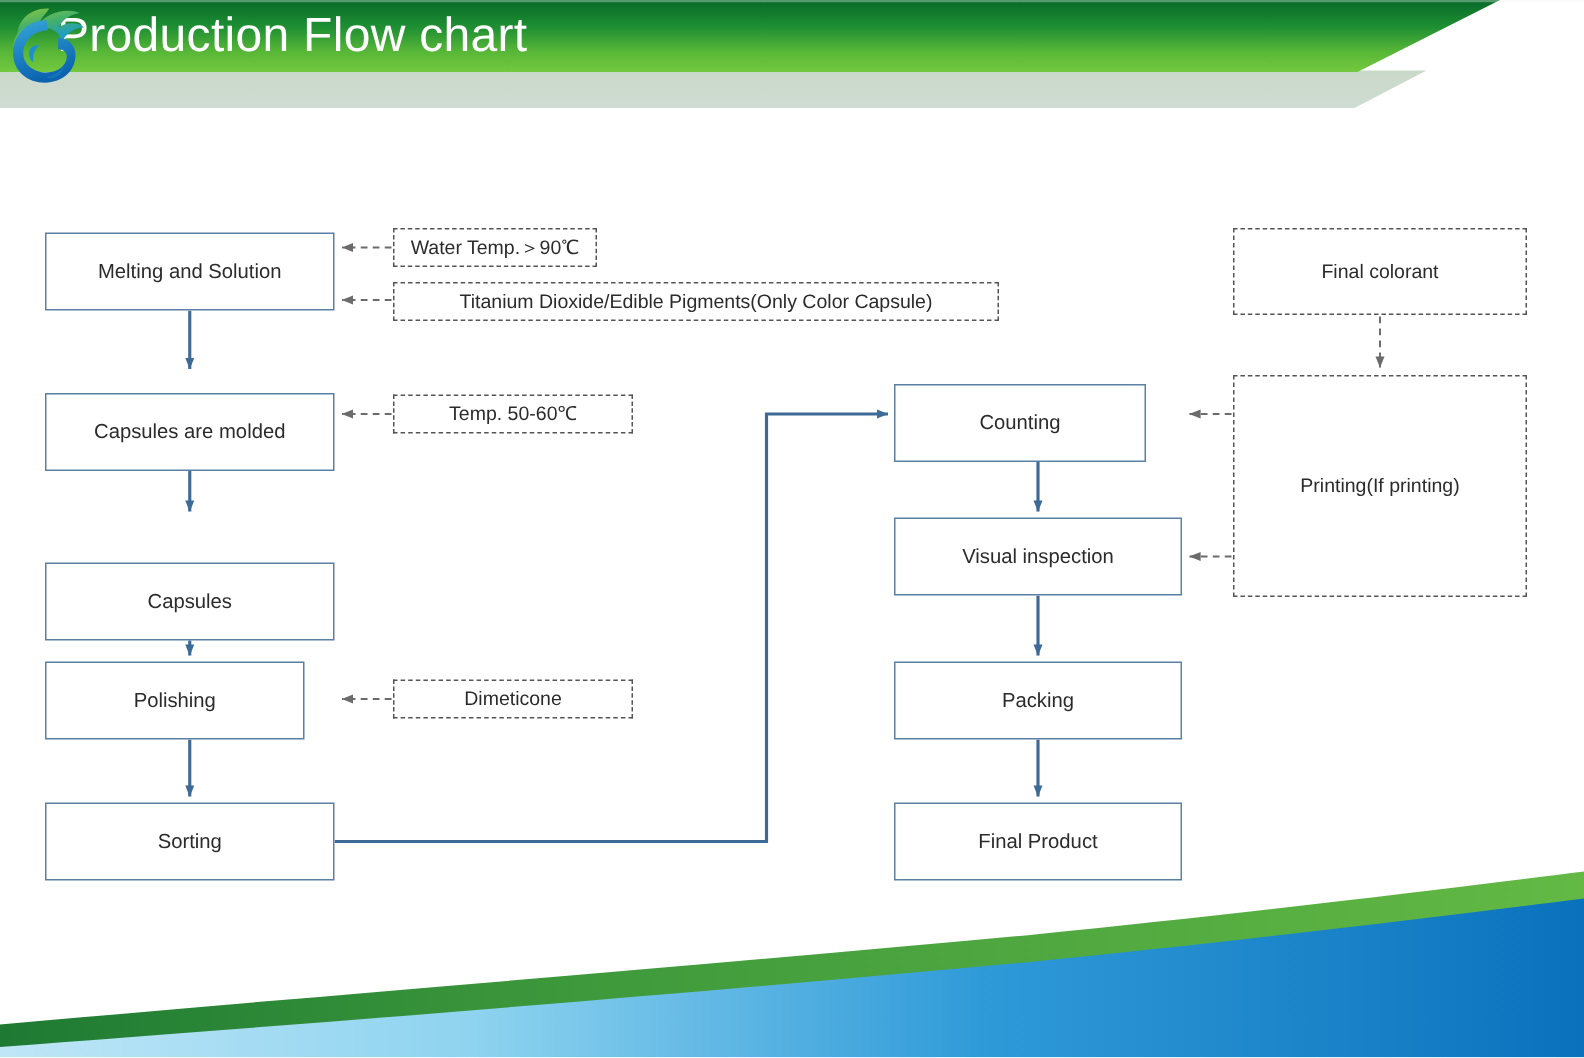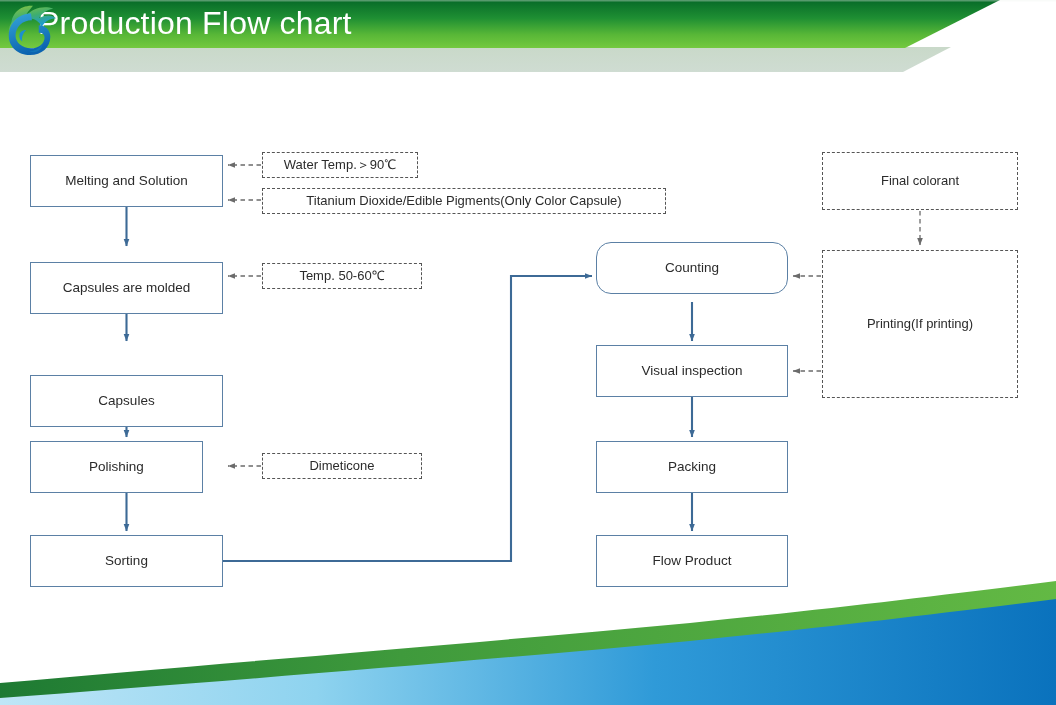--- a/index.html
+++ b/index.html
@@ -154,34 +154,34 @@
   <div class="node solid-node" style="left:30px;top:345px;width:193px;height:52px;margin-top:30px;">
     <span>Capsules</span>
   </div>
   <div class="node solid-node" style="left:30px;top:441px;width:173px;height:52px;">
     <span>Polishing</span>
   </div>
   <div class="node solid-node" style="left:30px;top:535px;width:193px;height:52px;">
     <span>Sorting</span>
   </div>
 
-  <div class="node solid-node" style="left:596px;top:242px;width:192px;height:52px;border-radius:15px;">
+  <div class="node solid-node" style="left:596px;top:256px;width:168px;height:52px;">
     <span>Counting</span>
   </div>
   <div class="node solid-node" style="left:596px;top:345px;width:192px;height:52px;">
     <span>Visual inspection</span>
   </div>
   <div class="node solid-node" style="left:596px;top:441px;width:192px;height:52px;">
     <span>Packing</span>
   </div>
   <div class="node solid-node" style="left:596px;top:535px;width:192px;height:52px;">
-    <span>Flow Product</span>
-  </div>
-
-  <div class="node dashed-node" style="left:262px;top:152px;width:156px;height:26px;">
+    <span>Final Product</span>
+  </div>
+
+  <div class="node dashed-node" style="left:262px;top:152px;width:136px;height:26px;">
     <span>Water Temp.＞90℃</span>
   </div>
   <div class="node dashed-node" style="left:262px;top:188px;width:404px;height:26px;">
     <span>Titanium  Dioxide/Edible Pigments(Only  Color Capsule)</span>
   </div>
   <div class="node dashed-node" style="left:262px;top:263px;width:160px;height:26px;">
     <span>Temp.  50-60℃</span>
   </div>
   <div class="node dashed-node" style="left:262px;top:453px;width:160px;height:26px;">
     <span>Dimeticone</span>

